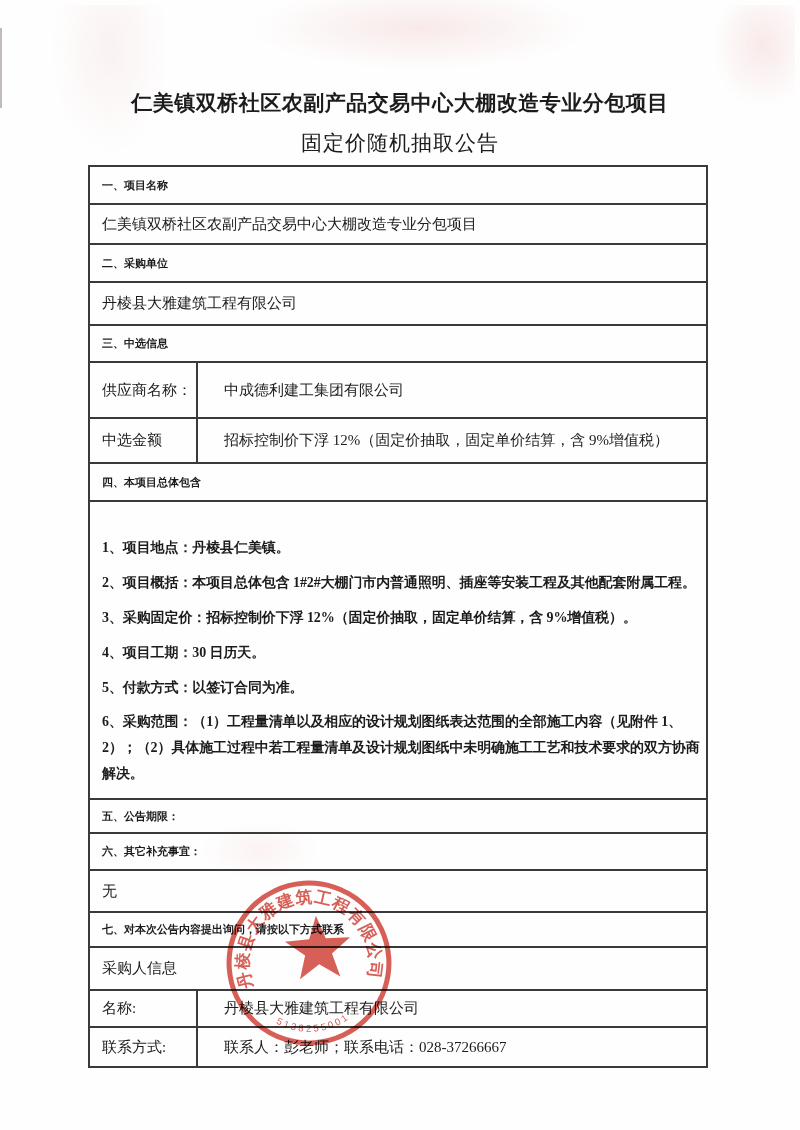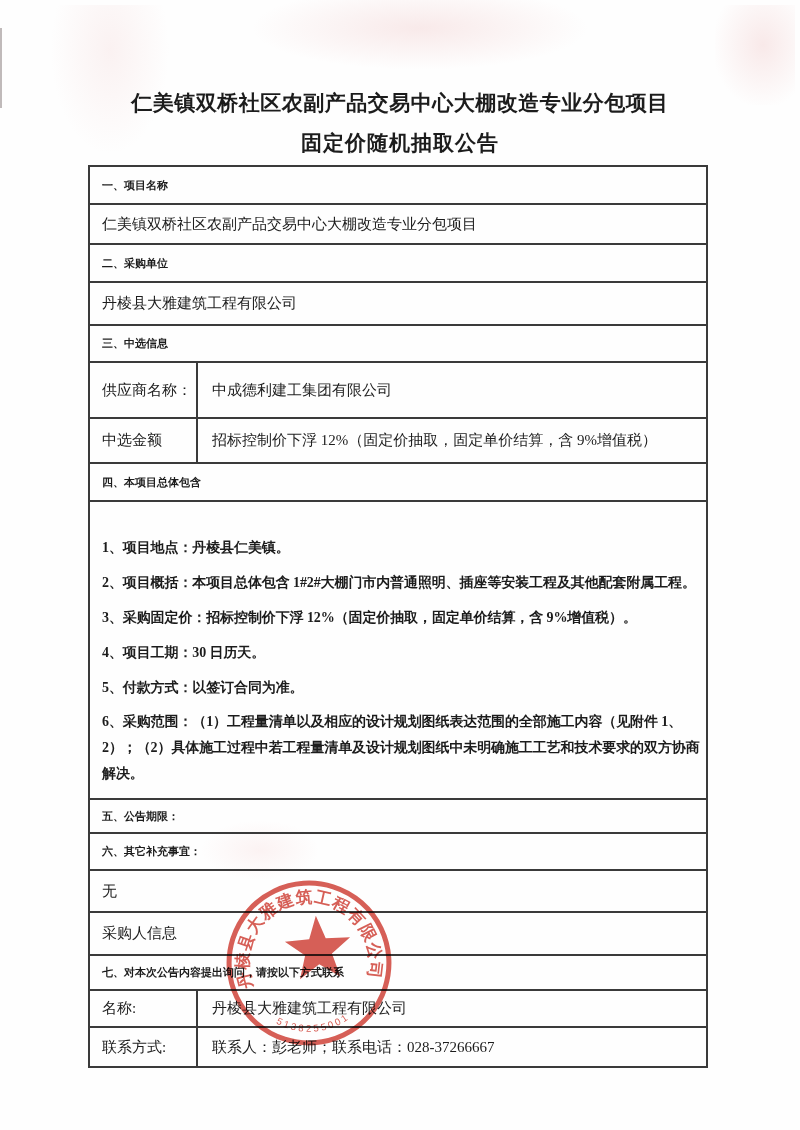--- a/index.html
+++ b/index.html
@@ -27,21 +27,21 @@
        background:radial-gradient(ellipse, rgba(235,160,160,0.12), rgba(235,160,160,0) 70%);}
   .scan-edge{position:absolute;left:0;top:28px;width:2px;height:80px;background:#c0baba;}
 
   .title1{
     position:absolute;top:89px;left:0;width:100%;
     text-align:center;font-size:21px;font-weight:bold;
     letter-spacing:0.5px;
   }
   .title2{
     position:absolute;top:129px;left:0;width:100%;
-    text-align:center;font-size:21px;font-weight:bold;
+    text-align:center;font-size:21px;font-weight:normal;
     letter-spacing:1px;
   }
 
   .doc-table{
     position:absolute;left:88px;top:165px;width:616px;
     border:2px solid #3a3a3a;
     background:transparent;
   }
   .row{
     box-sizing:border-box;
@@ -56,21 +56,21 @@
     padding-left:12px;
   }
   .row.content{padding-left:12px;}
   .row.twocol{padding:0;align-items:stretch;}
   .cell-label{
     box-sizing:border-box;width:108px;flex:0 0 108px;
     border-right:2px solid #3a3a3a;
     display:flex;align-items:center;padding-left:12px;
   }
   .cell-value{
-    display:flex;align-items:center;padding-left:14px;flex:1;
+    display:flex;align-items:center;padding-left:14px;flex:1;margin-left:12px;
   }
   .row.items{
     display:block;
     padding:8px 6px 2px 12px;
     font-family:Liberation Serif, serif;
     font-weight:600;
     font-size:14px;
     letter-spacing:-0.1px;
     margin-top:16px;
   }
@@ -132,22 +132,22 @@
       <p>4、项目工期：30 日历天。</p>
       <p>5、付款方式：以签订合同为准。</p>
       <p>6、采购范围：（1）工程量清单以及相应的设计规划图纸表达范围的全部施工内容（见附件 1、2）；（2）具体施工过程中若工程量清单及设计规划图纸中未明确施工工艺和技术要求的双方协商解决。</p>
     </div>
 
     <div class="row header rh34">五、公告期限：</div>
 
     <div class="row header rh37">六、其它补充事宜：</div>
     <div class="row content rh42">无</div>
 
+    <div class="row header rh35">七、对本次公告内容提出询问，请按以下方式联系</div>
     <div class="row content rh43">采购人信息</div>
-    <div class="row header rh35">七、对本次公告内容提出询问，请按以下方式联系</div>
 
     <div class="row twocol rh37">
       <div class="cell-label">名称:</div>
       <div class="cell-value">丹棱县大雅建筑工程有限公司</div>
     </div>
 
     <div class="row twocol rh38">
       <div class="cell-label">联系方式:</div>
       <div class="cell-value">联系人：彭老师；联系电话：028-37266667</div>
     </div>

